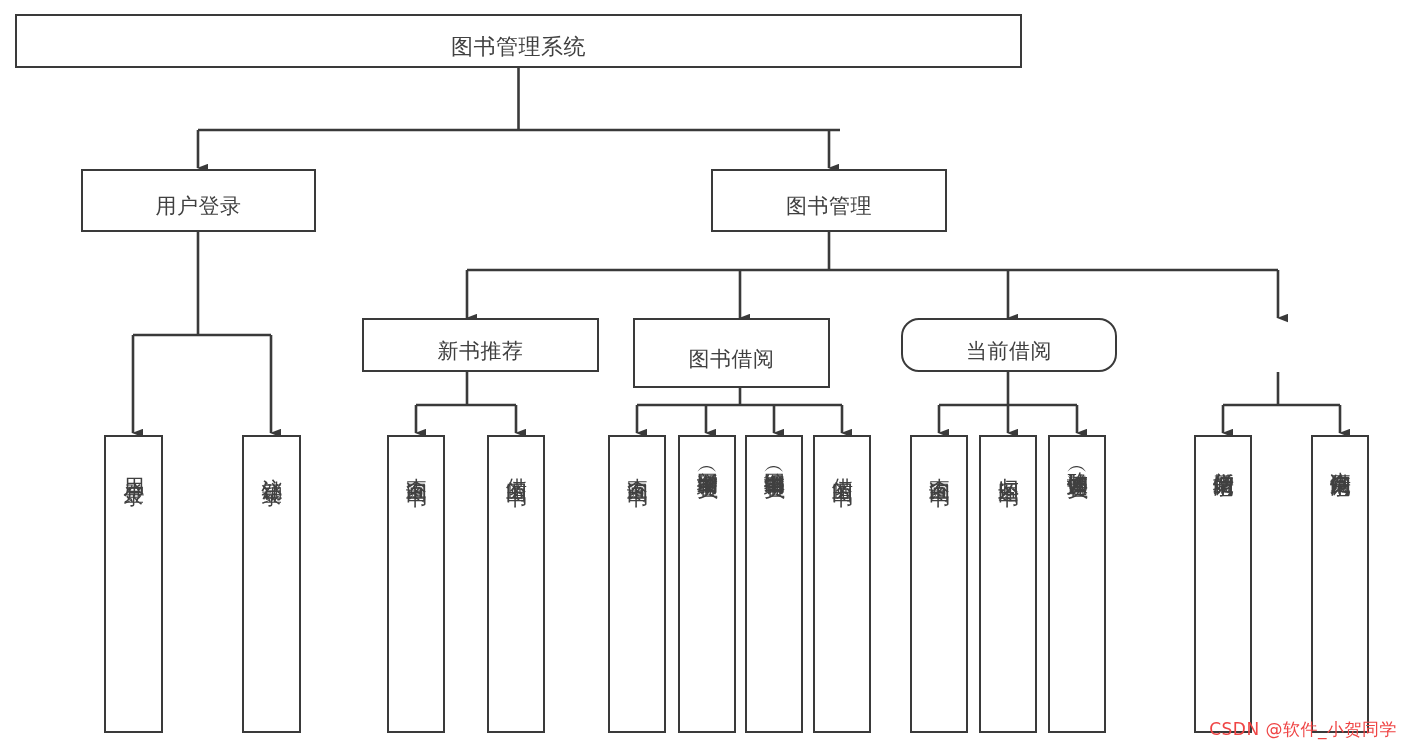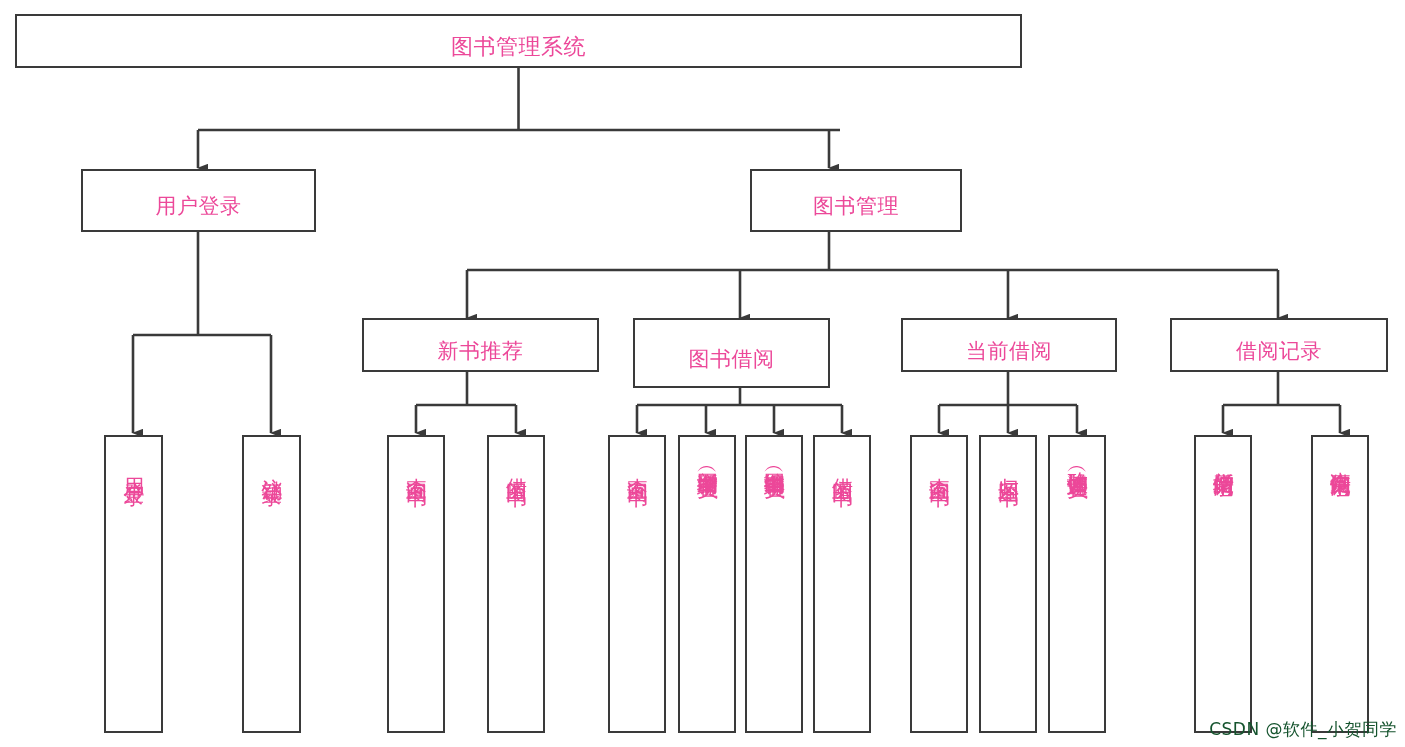--- a/index.html
+++ b/index.html
@@ -31,21 +31,21 @@
     box-sizing: border-box;
     background: #ffffff;
     border: 2.5px solid #3a3a3a;
     display: flex;
     align-items: center;
     justify-content: center;
     color: #1a1a1a;
     z-index: 2;
   }
   .node-label {
-    color: #ec4899;
+    color: #404040;
     line-height: 1.18;
     text-align: center;
     white-space: pre;
     margin-top: 12px;
   }
   
   .node.horizontal .node-label {
     font-size: 21px;
     letter-spacing: 0.5px;
   }
@@ -68,21 +68,21 @@
     padding-top: 6px;
   }
   .node.vertical.tall-label .node-label {
     letter-spacing: 1px;
   }
   #watermark {
     position: absolute;
     right: 8px;
     bottom: 6px;
     font-size: 17px;
-    color: #14532d;
+    color: #ef4444;
     letter-spacing: 0.5px;
     z-index: 3;
     user-select: none;
     white-space: pre;
   }
 </style>
 </head>
 <body>
 
 <div id="diagram-root">
@@ -137,35 +137,32 @@
     </g>
   </svg>
 
   <div class="node horizontal root" style="left:15px; top:14px; width:1007px; height:54px;">
     <span class="node-label">图书管理系统</span>
   </div>
 
   <div class="node horizontal" style="left:81px; top:169px; width:235px; height:63px;">
     <span class="node-label">用户登录</span>
   </div>
-  <div class="node horizontal" style="left:750px; top:169px; width:212px; height:63px;">
+  <div class="node horizontal" style="left:711px; top:169px; width:236px; height:63px;">
     <span class="node-label">图书管理</span>
   </div>
 
   <div class="node horizontal" style="left:362px; top:318px; width:237px; height:54px;">
     <span class="node-label">新书推荐</span>
   </div>
   <div class="node horizontal" style="left:633px; top:318px; width:197px; height:70px;">
     <span class="node-label">图书借阅</span>
   </div>
-  <div class="node horizontal" style="left:901px; top:318px; width:216px; height:54px;">
+  <div class="node horizontal" style="left:901px; top:318px; width:216px; height:54px;border-radius:18px;">
     <span class="node-label">当前借阅</span>
-  </div>
-  <div class="node horizontal" style="left:1170px; top:318px; width:218px; height:54px;">
-    <span class="node-label">借阅记录</span>
   </div>
 
   <div class="node vertical" style="left:104px; top:435px; width:59px; height:298px;">
     <span class="node-label">用户登录</span>
   </div>
   <div class="node vertical" style="left:242px; top:435px; width:59px; height:298px;">
     <span class="node-label">注销登录</span>
   </div>
 
   <div class="node vertical" style="left:387px; top:435px; width:58px; height:298px;">

